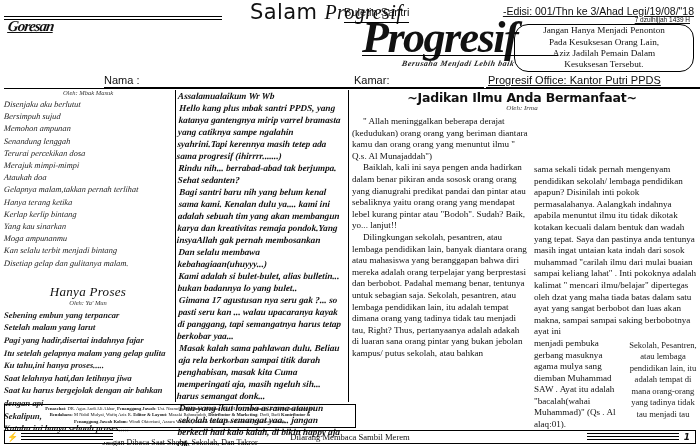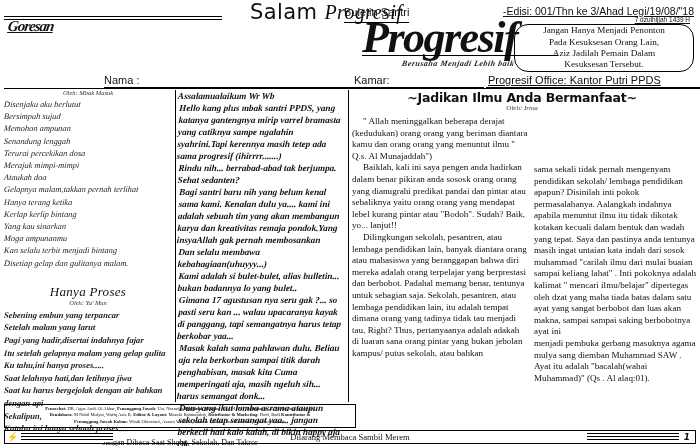--- a/index.html
+++ b/index.html
@@ -270,20 +270,21 @@
     </div>
 
     <div class="col c3 art" style="top:26px;">
       <p class="ind">" Allah meninggalkan beberapa derajat (kedudukan) orang orang yang beriman diantara kamu dan orang orang yang menuntut ilmu " Q.s. Al Munajaddah")</p>
       <p class="ind">Baiklah, kali ini saya pengen anda hadirkan dalam benar pikiran anda sososk orang orang yang dianugrahi predikat pandai dan pintar atau sebaliknya yaitu orang orang yang mendapat lebel kurang pintar atau "Bodoh". Sudah? Baik, yo... lanjut!!</p>
       <p class="ind">Dilingkungan sekolah, pesantren, atau lembaga pendidikan lain, banyak diantara orang atau mahasiswa yang beranggapan bahwa diri mereka adalah orang terpelajar yang berprestasi dan berbobot. Padahal memang benar, tentunya untuk sebagian saja. Sekolah, pesantren, atau lembaga pendidikan lain, itu adalah tempat dimana orang yang tadinya tidak tau menjadi tau, Right? Thus, pertanyaanya adalah adakah di luaran sana orang pintar yang bukan jebolan kampus/ putus sekolah, atau bahkan</p>
     </div>
 
     <div class="col c4 art" style="top:26px;margin-top:48px;">
       <p>sama sekali tidak pernah mengenyam pendidikan sekolah/ lembaga pendidikan apapun? Disinilah inti pokok permasalahanya. Aalangkah indahnya apabila menuntut ilmu itu tidak dikotak kotakan kecuali dalam bentuk dan wadah yang tepat. Saya dan pastinya anda tentunya masih ingat untaian kata indah dari sosok muhammad "carilah ilmu dari mulai buaian sampai keliang lahat" . Inti pokoknya adalah kalimat " mencari ilmu/belajar" dipertegas oleh dzat yang maha tiada batas dalam satu ayat yang sangat berbobot dan luas akan makna, sampai sampai saking berbobotnya ayat ini</p>
+      <div class="pullquote">Sekolah, Pesantren, atau lembaga pendidikan lain, itu adalah tempat di mana orang-orang yang tadinya tidak tau menjadi tau</div>
       <p>menjadi pembuka gerbang masuknya agama mulya sang diemban Muhammad SAW . Ayat itu adalah "bacalah(wahai Muhammad)" (Qs . Al alaq:01).</p>
     </div>
   </div>
 
   <div class="art-title">~Jadikan Ilmu Anda Bermanfaat~</div>
   <div class="art-by">Oleh: Irma</div>
 
   <div class="credits">
     <div>
       <b>Penasehat</b>:

